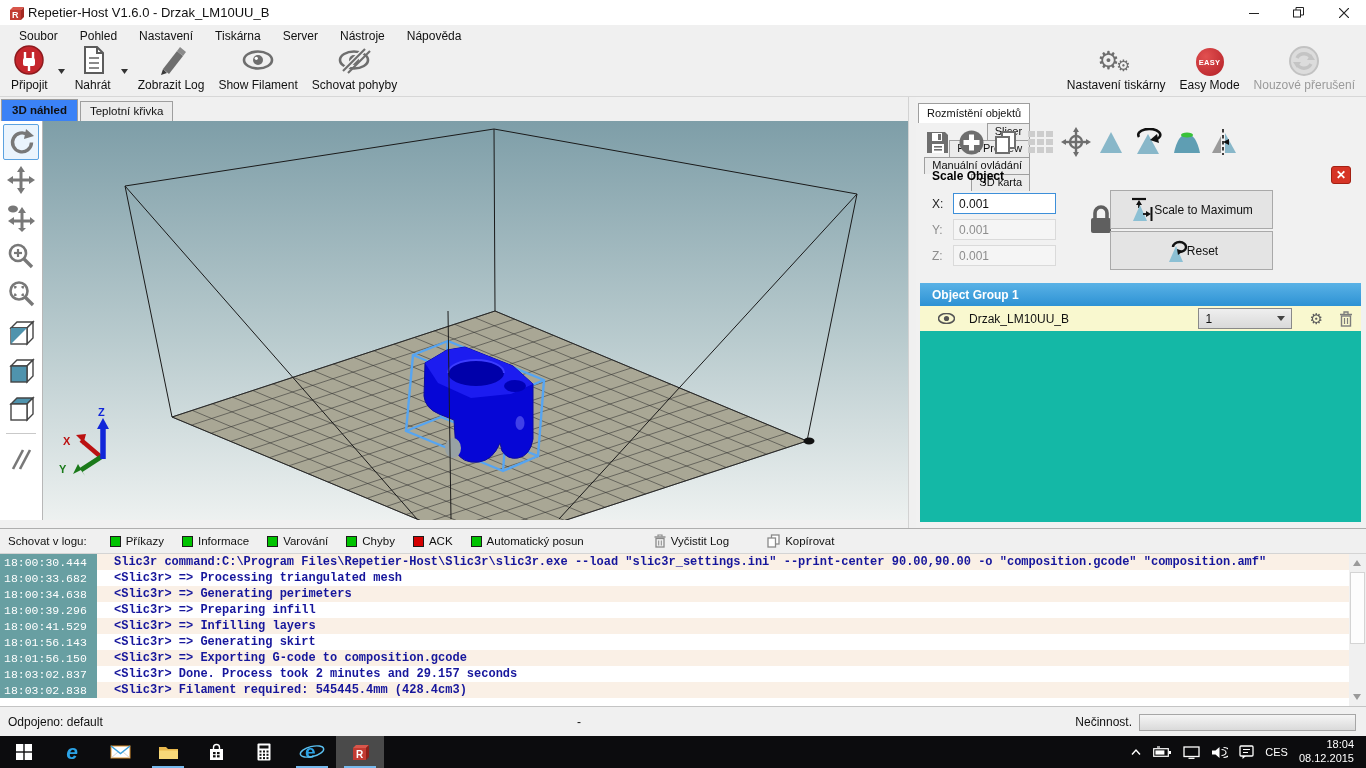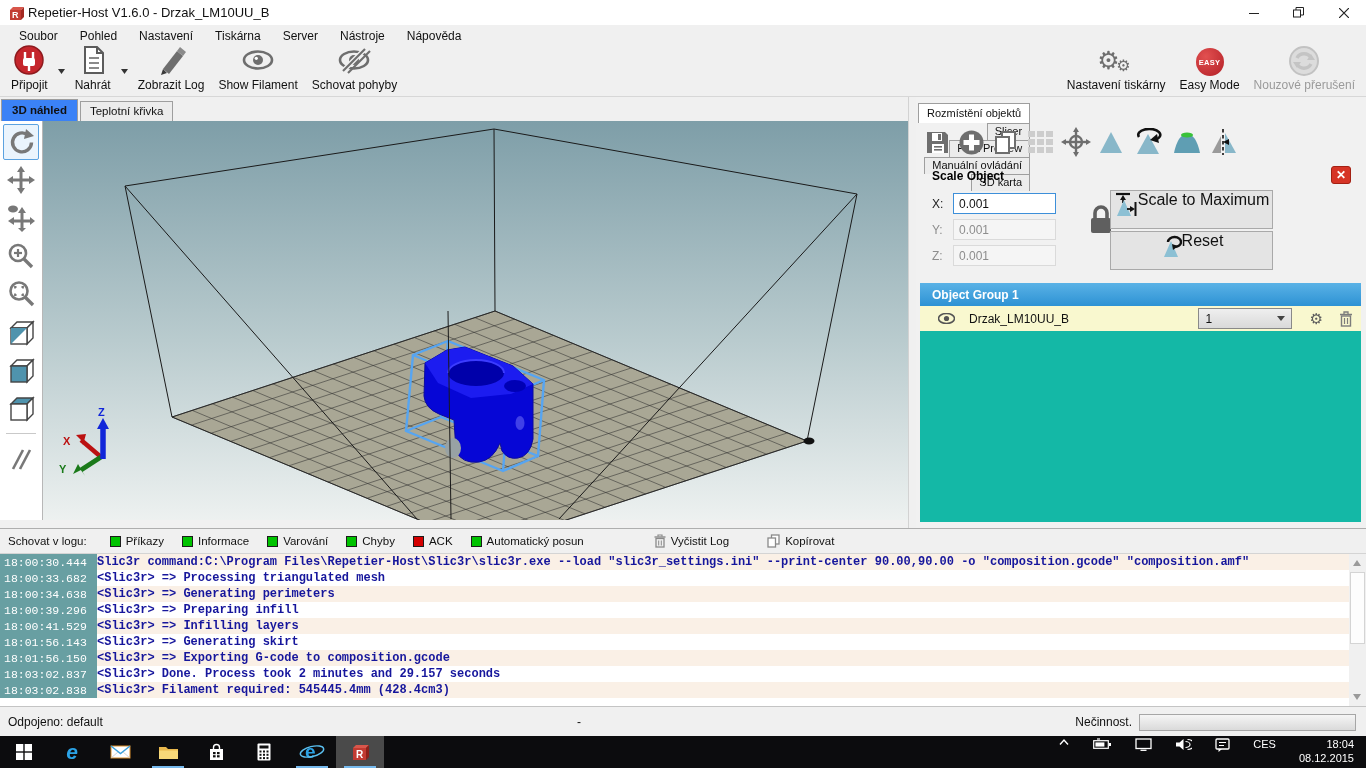--- a/index.html
+++ b/index.html
@@ -75,22 +75,22 @@
                border:1px solid #a32013; border-radius:3px; color:#fff; font-size:12px; font-weight:bold;
                display:flex; align-items:center; justify-content:center; line-height:1; }
   .frow { position:absolute; left:16px; display:flex; align-items:center; font-size:12px; color:#222; }
   .frow .flabel { width:21px; }
   .finput { width:103px; height:21px; font-size:12px; font-family:"Liberation Sans",sans-serif;
             padding:1px 5px; border:1px solid #c6c6c6; background:#fff; color:#111; outline:none; }
   .finput.focus { border:1.5px solid #3d8fd9; }
   .finput.dis { background:#f5f5f5; color:#8d8d8d; border:1px solid #dadada; }
   .lockwrap { position:absolute; left:172px; top:106px; }
   .sbtn { position:absolute; left:194px; width:163px; height:39px; background:#e4e4e4;
-          border:1px solid #a9a9a9; display:flex; justify-content:center;
-          font-size:16px; color:#111; }
+          border:1px solid #a9a9a9; display:flex; align-items:center; justify-content:center;
+          font-size:12px; color:#111; }
 
   .olist { position:absolute; top:186px; left:4px; right:5px; bottom:6px; background:#14b8a6; }
   .ogroup { height:23px; background:linear-gradient(#5ab2e6,#2d92d4); color:#fff; font-weight:bold;
             font-size:12px; display:flex; align-items:center; padding-left:12px; }
   .orow { height:25px; background:#f9f8cf; display:flex; align-items:center; font-size:12px; color:#111;
           padding:0 8px 0 0; }
   .orow .oeye { margin:0 14px 0 18px; display:flex; }
   .combo { margin-left:auto; width:94px; height:21px; border:1px solid #898989;
            background:linear-gradient(#efefef,#d9d9d9); display:flex; align-items:center;
            padding-left:7px; font-size:12px; }
@@ -107,21 +107,21 @@
   .logbar .lbl { margin-right:14px; }
   .toggle { display:flex; align-items:center; gap:5px; padding:3px 9px; }
   .sq { width:11px; height:11px; border:1px solid #1c1c1c; }
   .logtool { display:flex; align-items:center; gap:5px; padding:3px 9px; }
   .logrows { position:absolute; top:25px; left:0; right:17px; bottom:0;
              font-family:"Liberation Mono", monospace; font-size:12px; }
   .lrow { height:16px; display:flex; align-items:center; background:#fff; }
   .lrow.odd { background:#faf0e6; }
   .lts { width:97px; flex:0 0 97px; height:16px; background:#689fa2; color:#fff;
          display:flex; align-items:center; padding-left:4px; font-size:11.5px; }
-  .lmsg { padding-left:0; color:#16169c; font-weight:bold; white-space:pre; }
+  .lmsg { padding-left:17px; color:#16169c; font-weight:bold; white-space:pre; }
   .logscroll { position:absolute; top:25px; right:0; bottom:0; width:17px; background:#f0f0f0; }
   .scr-arrow { position:absolute; left:4px; width:0; height:0; border-left:4.5px solid transparent;
                border-right:4.5px solid transparent; }
   .scr-up { top:6px; border-bottom:6px solid #9a9a9a; }
   .scr-dn { bottom:6px; border-top:6px solid #9a9a9a; }
   .scr-thumb { position:absolute; top:18px; left:1px; width:15px; height:72px; background:#fdfdfd;
                border:1px solid #d4d4d4; }
 
   
   .statusbar { position:absolute; top:706px; left:0; right:0; height:30px; background:#f0f0f0;
@@ -134,21 +134,21 @@
 
   
   .taskbar { position:absolute; top:736px; left:0; right:0; height:32px; background:#0c0c0e;
              display:flex; align-items:center; color:#fff; }
   .tk { width:48px; height:32px; display:flex; align-items:center; justify-content:center;
         position:relative; flex:0 0 48px; }
   .tk.run::after { content:""; position:absolute; bottom:0; left:8px; right:8px; height:2px;
                    background:#76b9ed; }
   .tk.active { background:#4a4a4a; }
   .edge-e { font-size:21px; font-weight:bold; color:#2ba3e6; font-style:italic; }
-  .tray { margin-left:auto; display:flex; gap:23px; padding-right:12px; }
+  .tray { margin-left:auto; display:flex; align-items:center; gap:11px; padding-right:12px; }
   .tray-txt { font-size:11px; color:#fff; }
   .clock { font-size:11px; line-height:1.25; text-align:right; color:#fff; }
 </style>
 </head>
 <body>
 
 <div class="screen">
 
   <div class="titlebar">
     <svg width="16" height="16" style="margin-left:8px">

